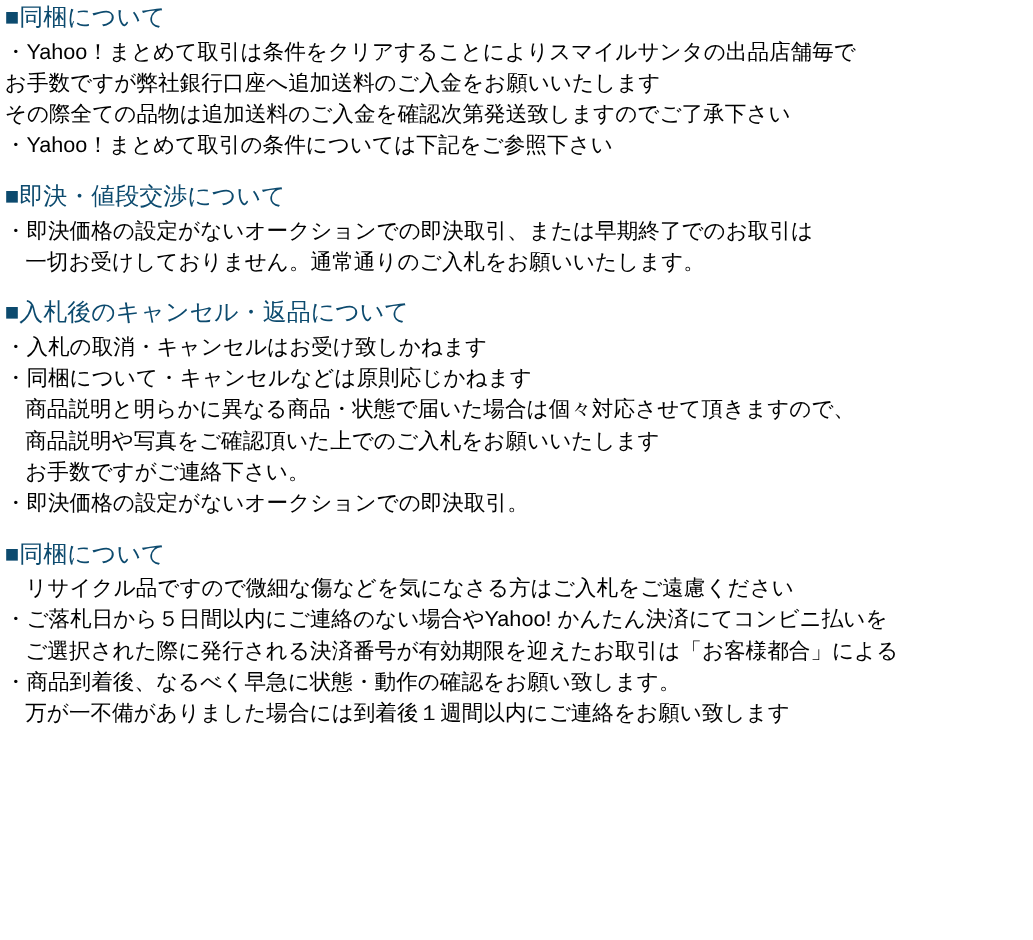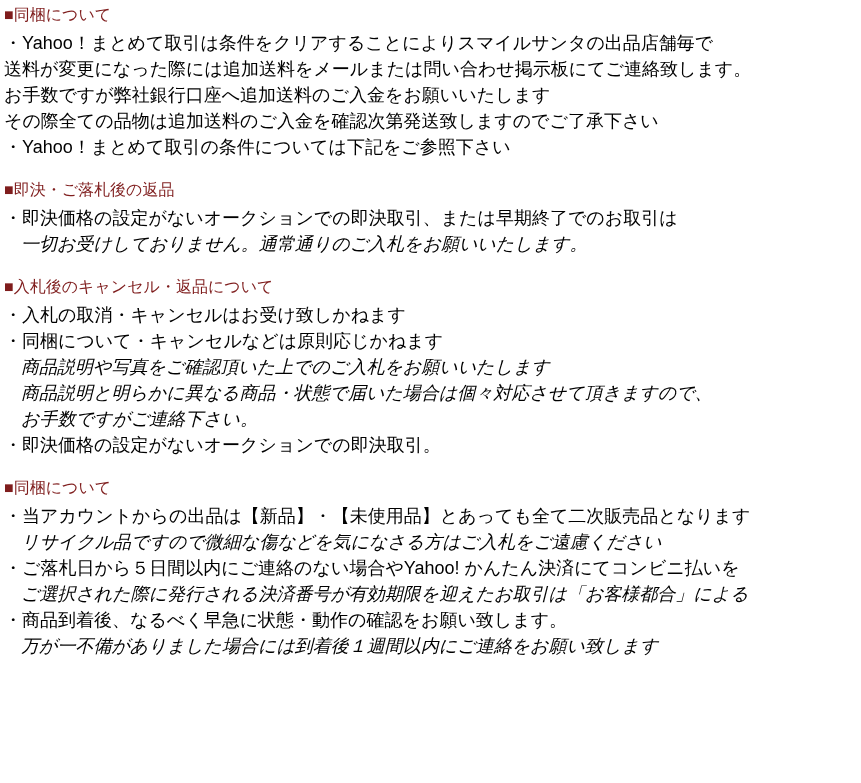--- a/index.html
+++ b/index.html
@@ -20,68 +20,65 @@
     box-sizing: border-box;
     padding: 2px 0 0 4px;
   }
   .section {
     margin: 0;
   }
   .section + .section {
     margin-top: 17px;
   }
   .heading {
-    color: #7f1d1d;
-    font-size: 16px;
+    color: #0c4a6e;
+    font-size: 20px;
     line-height: 26px;
     font-weight: normal;
     margin: 0 0 2px 0;
     white-space: nowrap;
   }
   .line {
     font-size: 18px;
     line-height: 26px;
     color: #000000;
     white-space: nowrap;
     margin: 0;
   }
   .indent1 {
     padding-left: 17px;
-    font-style: italic;
   }
 </style>
 </head>
 <body>
 
 <div class="page">
 
 <div class="section">
       <div class="heading">■同梱について</div>
       <div class="line">・Yahoo！まとめて取引は条件をクリアすることによりスマイルサンタの出品店舗毎で</div>
-      <div class="line">送料が変更になった際には追加送料をメールまたは問い合わせ掲示板にてご連絡致します。</div>
       <div class="line">お手数ですが弊社銀行口座へ追加送料のご入金をお願いいたします</div>
       <div class="line">その際全ての品物は追加送料のご入金を確認次第発送致しますのでご了承下さい</div>
       <div class="line">・Yahoo！まとめて取引の条件については下記をご参照下さい</div>
     </div>
     <div class="section">
-      <div class="heading">■即決・ご落札後の返品</div>
+      <div class="heading">■即決・値段交渉について</div>
       <div class="line">・即決価格の設定がないオークションでの即決取引、または早期終了でのお取引は</div>
       <div class="line indent1">一切お受けしておりません。通常通りのご入札をお願いいたします。</div>
     </div>
     <div class="section">
       <div class="heading">■入札後のキャンセル・返品について</div>
       <div class="line">・入札の取消・キャンセルはお受け致しかねます</div>
       <div class="line">・同梱について・キャンセルなどは原則応じかねます</div>
+      <div class="line indent1">商品説明と明らかに異なる商品・状態で届いた場合は個々対応させて頂きますので、</div>
       <div class="line indent1">商品説明や写真をご確認頂いた上でのご入札をお願いいたします</div>
-      <div class="line indent1">商品説明と明らかに異なる商品・状態で届いた場合は個々対応させて頂きますので、</div>
       <div class="line indent1">お手数ですがご連絡下さい。</div>
       <div class="line">・即決価格の設定がないオークションでの即決取引。</div>
     </div>
     <div class="section">
       <div class="heading">■同梱について</div>
-      <div class="line">・当アカウントからの出品は【新品】・【未使用品】とあっても全て二次販売品となります</div>
       <div class="line indent1">リサイクル品ですので微細な傷などを気になさる方はご入札をご遠慮ください</div>
       <div class="line">・ご落札日から５日間以内にご連絡のない場合やYahoo! かんたん決済にてコンビニ払いを</div>
       <div class="line indent1">ご選択された際に発行される決済番号が有効期限を迎えたお取引は「お客様都合」による</div>
       <div class="line">・商品到着後、なるべく早急に状態・動作の確認をお願い致します。</div>
       <div class="line indent1">万が一不備がありました場合には到着後１週間以内にご連絡をお願い致します</div>
     </div>
   </div>
 
 </body></html>

